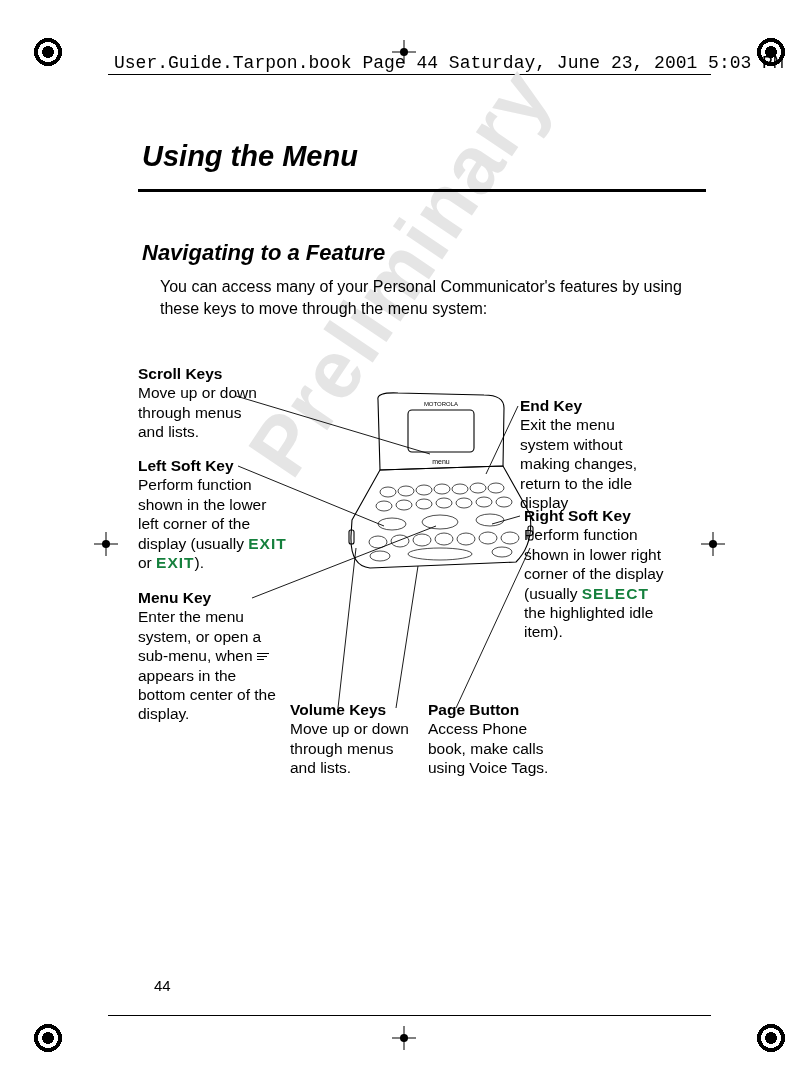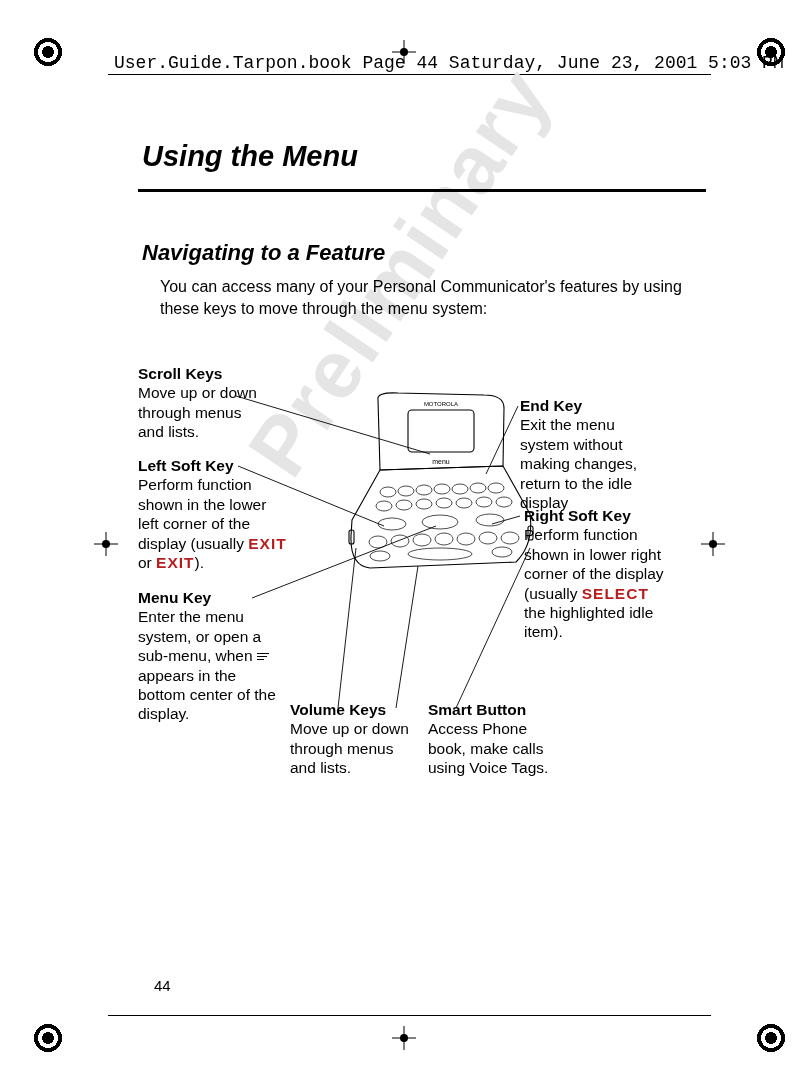--- a/index.html
+++ b/index.html
@@ -100,21 +100,21 @@
     position: absolute;
     font-size: 15.5px;
     font-family: "Myriad Pro", "Segoe UI", Arial, sans-serif;
     font-stretch: condensed;
     line-height: 1.25;
   }
   .callout b { font-weight: 700; }
   .key-mono {
     font-family: "Arial Narrow", Arial, sans-serif;
     letter-spacing: 1px;
-    color: #b91c1c;
+    color: #15803d;
     font-weight: bold;
   }
   .page-num {
     position: absolute;
     bottom: 94px;
     left: 154px;
     font-size: 15px;
   }
 
   .watermark {
@@ -252,21 +252,21 @@
     <b>Menu Key</b><br>
     <span><span>Enter the menu system, or open a sub-menu, when </span><span class="menu-icon"><span></span><span></span><span></span></span><span> appears in the bottom center of the display.</span></span>
   </div>
 
   <div class="callout" style="left:152px;top:344px;width:132px">
     <b>Volume Keys</b><br>
     <span>Move up or down through menus and lists.</span>
   </div>
 
   <div class="callout" style="left:290px;top:344px;width:140px">
-    <b>Smart Button</b><br>
+    <b>Page Button</b><br>
     <span>Access Phone book, make calls using Voice Tags.</span>
   </div>
 
   <div class="callout" style="left:382px;top:40px;width:132px">
     <b>End Key</b><br>
     <span>Exit the menu system without making changes, return to the idle display</span>
   </div>
 
   <div class="callout" style="left:386px;top:150px;width:148px">
     <b>Right Soft Key</b><br>

